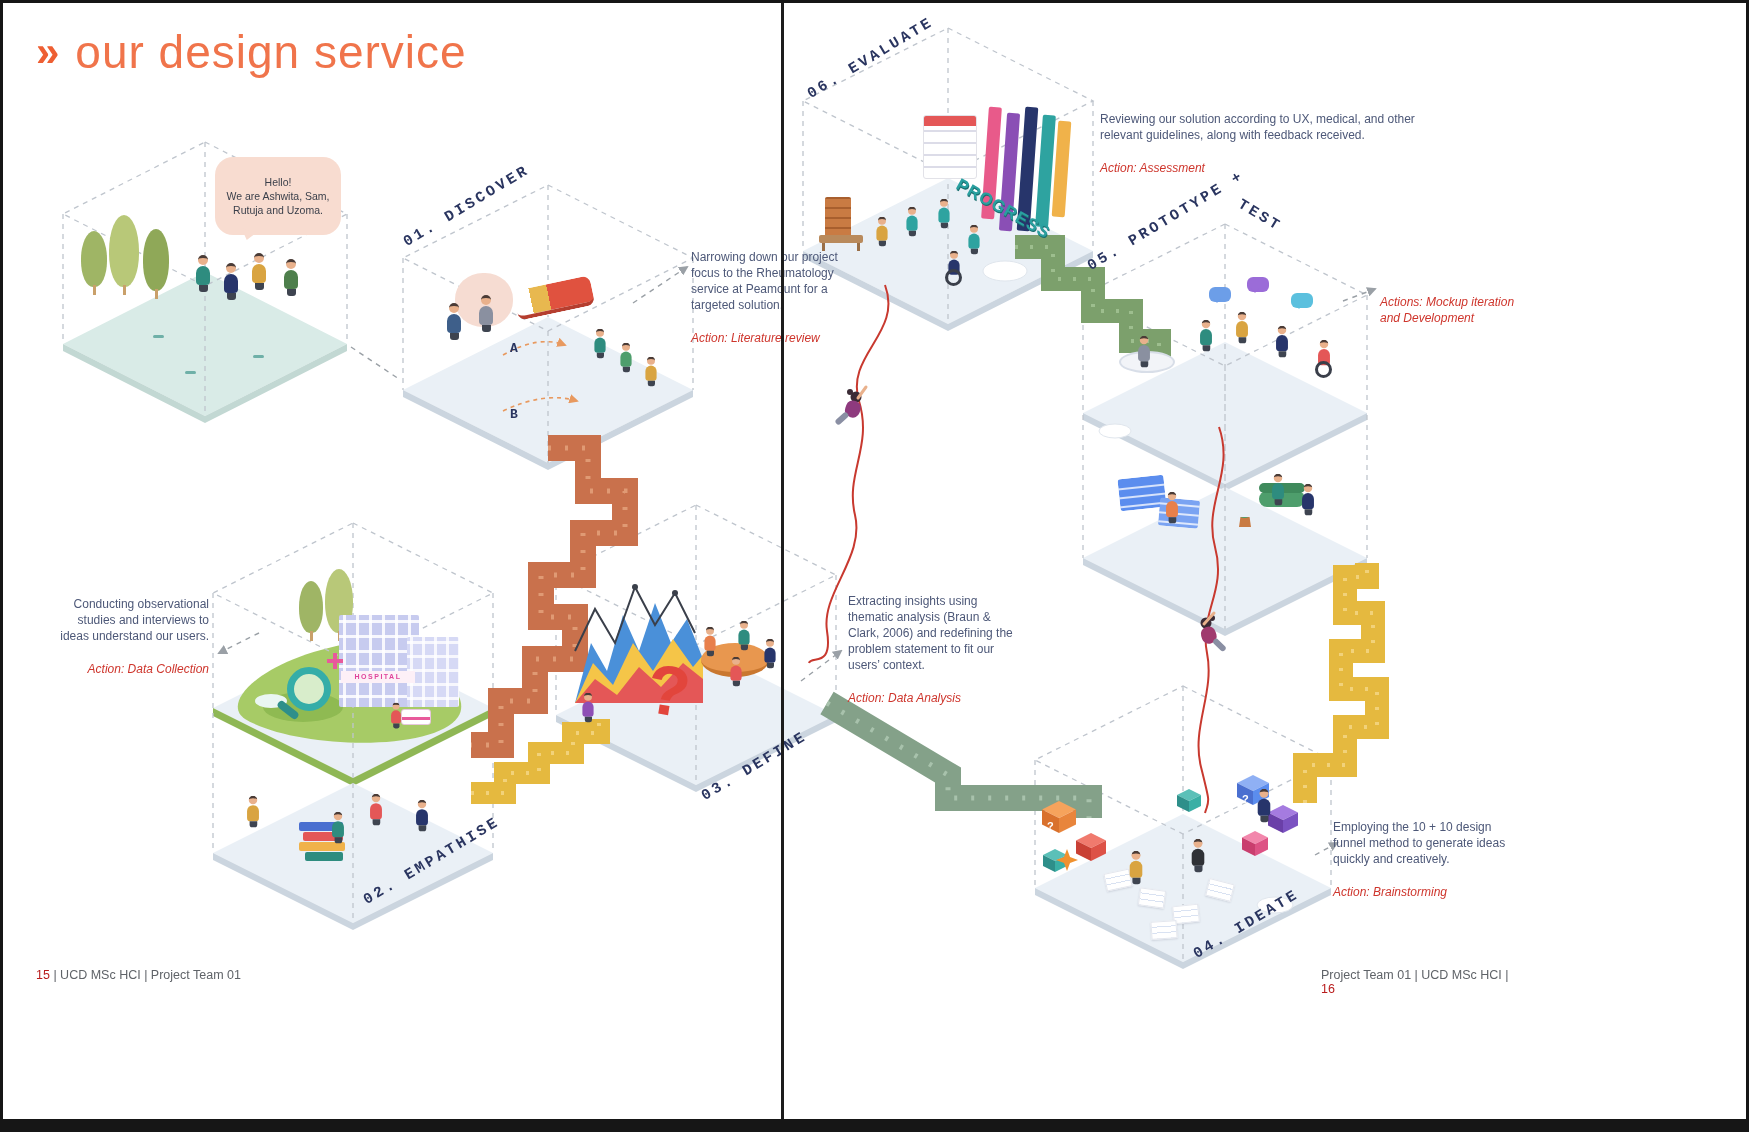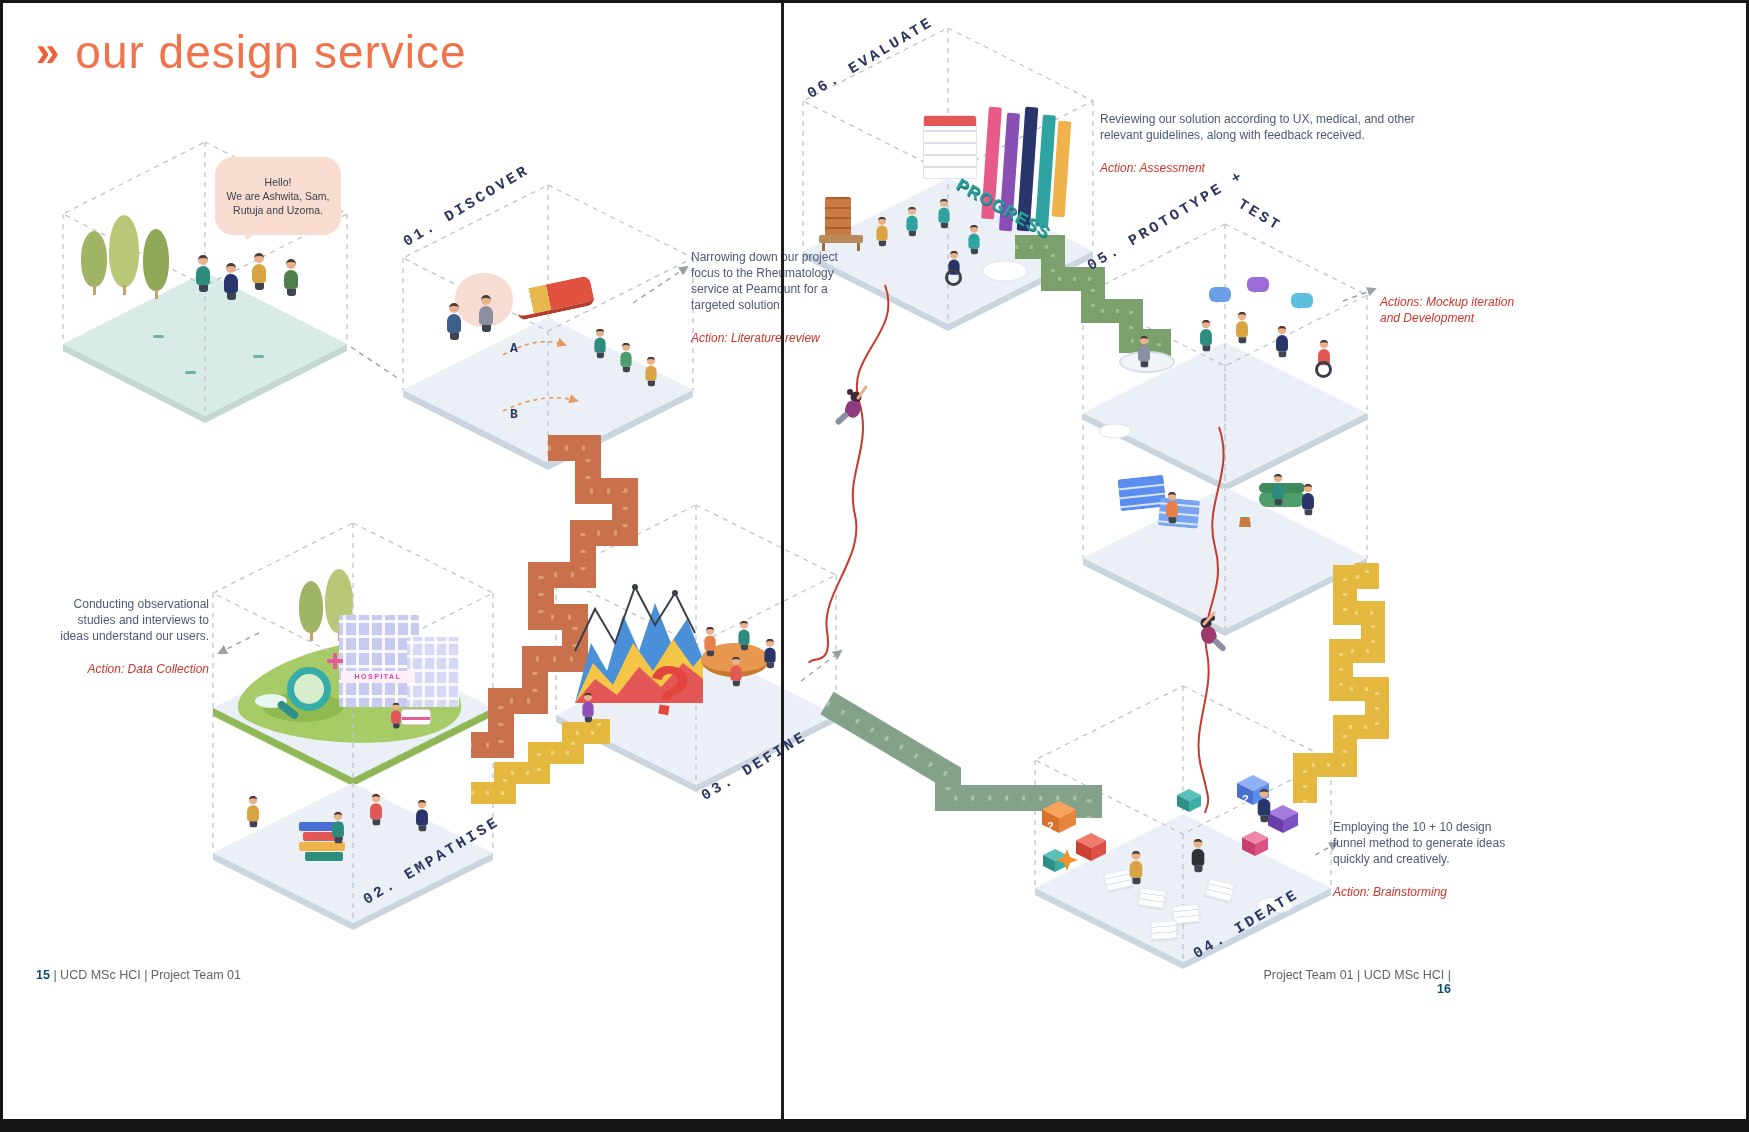--- a/index.html
+++ b/index.html
@@ -29,23 +29,23 @@
 
   
   .bubble{ position:absolute; left:212px; top:154px; width:126px; height:78px; z-index:5;
     background:#F8DCD0; border-radius:18px; display:flex; align-items:center; justify-content:center;
     text-align:center; font-size:10.5px; color:#3A3F4A; line-height:1.35; white-space:pre-line; padding:6px; }
   .bubble:after{ content:""; position:absolute; left:24px; bottom:-13px; border:8px solid transparent;
     border-top:10px solid #F8DCD0; transform:rotate(14deg); }
 
   
   .footer{ position:absolute; z-index:5; font-size:12.5px; color:#5F6368; }
-  .footer b{ color:#0c4a6e; font-weight:700; }
+  .footer b{ color:#b91c1c; font-weight:400; }
   .footer-left{ left:33px; top:965px; }
-  .footer-right{ left:1248px; top:965px; width:200px; text-align:right; }
+  .footer-right{ left:1318px; top:965px; width:200px; text-align:left; }
   .person{ position:absolute; z-index:3; width:14px; height:37px; }
   .person i{ display:block; }
   .person .head{ width:10px; height:10px; margin:0 auto; border-radius:50%; background:#E9B18C;
     border-top:3px solid #4A3B36; }
   .person .torso{ width:14px; height:19px; margin-top:1px; border-radius:7px 7px 4px 4px; background:var(--c,#456); }
   .person .legs{ width:9px; height:7px; margin:0 auto; background:#3E4450; border-radius:0 0 3px 3px; }
   .wheel{ position:absolute; width:17px; height:17px; border:3px solid #3A3F4A; border-radius:50%; z-index:3; }
 
   .tree{ position:absolute; z-index:3; border-radius:50% 50% 46% 46%; }
   .tree:after{ content:""; position:absolute; left:50%; bottom:-8px; width:3px; height:10px; margin-left:-1px; background:#C9A06A; }
@@ -293,20 +293,24 @@
   </div>
 
   <div class="desc-block" style="left:688px;top:246px;width:152px">
     <p>Narrowing down our project focus to the Rheumatology service at Peamount for a targeted solution.</p>
     <p class="action">Action: Literature review</p>
   </div>
   <div class="desc-block right-align" style="left:46px;top:593px;width:160px">
     <p>Conducting observational studies and interviews to ideas understand our users.</p>
     <p class="action">Action: Data Collection</p>
   </div>
+  <div class="desc-block" style="left:845px;top:590px;width:172px">
+    <p>Extracting insights using thematic analysis (Braun &amp; Clark, 2006) and redefining the problem statement to fit our users’ context.</p>
+    <p class="action">Action: Data Analysis</p>
+  </div>
   <div class="desc-block" style="left:1330px;top:816px;width:192px">
     <p>Employing the 10 + 10 design funnel method to generate ideas quickly and creatively.</p>
     <p class="action">Action: Brainstorming</p>
   </div>
   <div class="desc-block" style="left:1377px;top:274px;width:142px">
     <p class="action">Actions: Mockup iteration and Development</p>
   </div>
   <div class="desc-block" style="left:1097px;top:108px;width:330px">
     <p>Reviewing our solution according to UX, medical, and other relevant guidelines, along with feedback received.</p>
     <p class="action">Action: Assessment</p>

